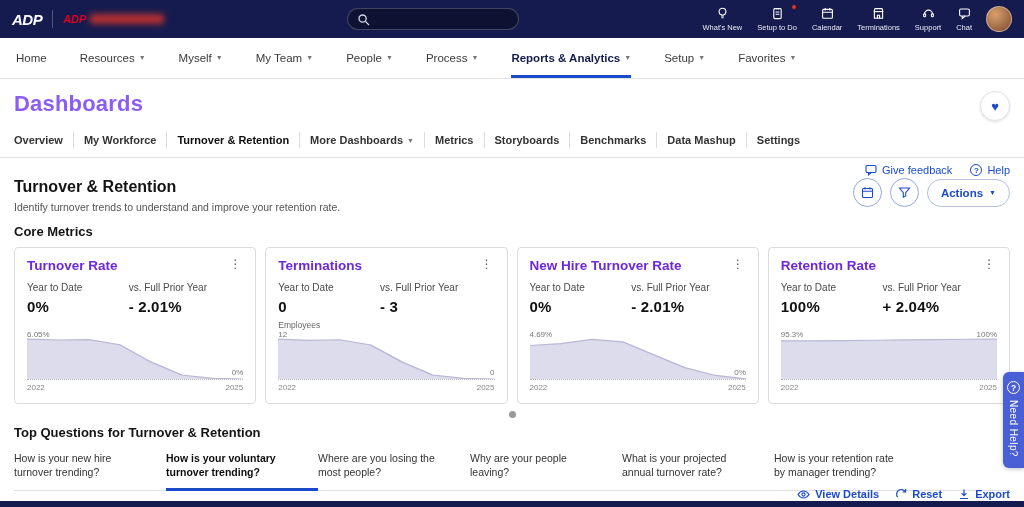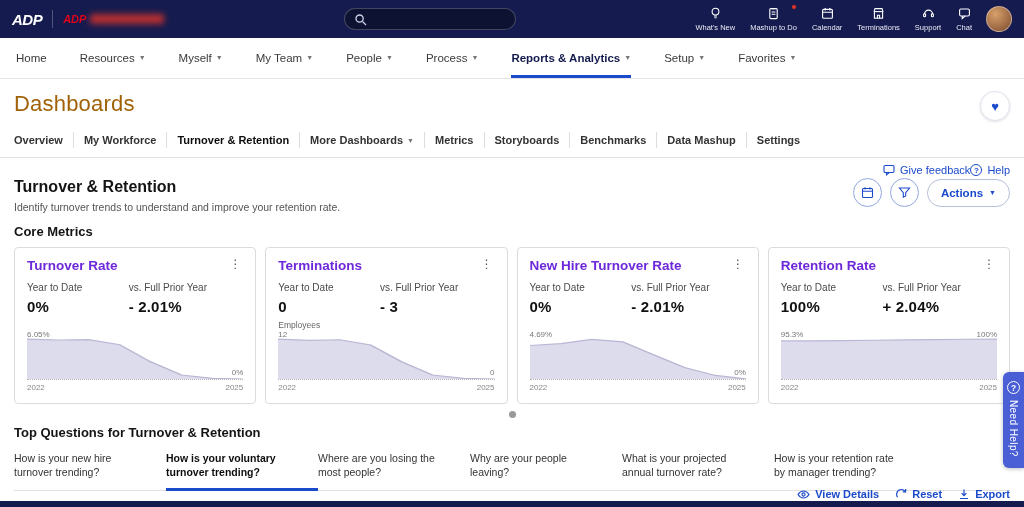--- a/index.html
+++ b/index.html
@@ -24,31 +24,31 @@
 
   
   .mainnav{height:41px;border-bottom:1px solid #e4e4e4;display:flex;align-items:stretch;padding-left:16px;gap:33px;background:#fff}
   .nav-item{display:flex;align-items:center;gap:4px;font-size:11.5px;color:#3a3a3a;cursor:pointer;border-bottom:3px solid transparent;padding-top:2px;white-space:nowrap}
   .nav-item.active{color:#141b4e;font-weight:bold;border-bottom-color:#1b4acb}
   .caret{font-size:7px;color:#777;line-height:1}
 
   
   .content{padding:0 14px;position:relative}
   .title-row{display:flex;justify-content:space-between;align-items:flex-start;margin-top:12px}
-  h1.page-title{font-size:22px;font-weight:normal;color:#a16207;letter-spacing:.2px}
+  h1.page-title{font-size:22px;font-weight:bold;color:#8b5cf6;letter-spacing:.2px}
   .fav-btn{width:30px;height:30px;border-radius:50%;background:#fff;border:1px solid #e0e4ef;box-shadow:0 1px 3px rgba(0,0,0,.12);display:flex;align-items:center;justify-content:center;color:#1b4acb;font-size:13px;cursor:pointer}
 
   .dtabs{display:flex;margin-top:11px;align-items:center}
   .dtab{font-size:11px;font-weight:600;color:#333;padding:2px 10px;border-left:1px solid #ddd;cursor:pointer;display:flex;align-items:center;gap:4px;white-space:nowrap}
   .dtab:first-child{border-left:none;padding-left:0}
   .dtab.active{font-weight:bold;color:#0d0d0d}
 
   .divider{margin:9px -14px 0;border-top:1px solid #e2e2e2}
 
-  .feedback-row{display:flex;justify-content:flex-end;margin-top:6px;align-items:center}
+  .feedback-row{display:flex;justify-content:flex-end;gap:18px;margin-top:6px;align-items:center}
   .blue-link{color:#1b4acb;font-size:11px;display:flex;align-items:center;gap:5px;cursor:pointer;text-decoration:none}
   .qcircle{width:12px;height:12px;border:1px solid #1b4acb;border-radius:50%;font-size:8px;display:inline-flex;align-items:center;justify-content:center;font-weight:bold}
 
   .section-row{display:flex;justify-content:space-between;align-items:flex-start;margin-top:2px}
   h2.section-title{font-size:16px;font-weight:bold;color:#141414}
   .section-sub{font-size:10.5px;color:#555;margin-top:5px}
   .section-controls{display:flex;align-items:center;gap:8px}
   .circ-btn{width:29px;height:29px;border-radius:50%;background:#fff;border:1px solid #93a7df;display:flex;align-items:center;justify-content:center;cursor:pointer}
   .actions-btn{height:28px;border:1px solid #b6c0d8;border-radius:14px;background:#fff;padding:0 13px;color:#1b4acb;font-size:11.5px;font-weight:bold;display:flex;align-items:center;gap:6px;cursor:pointer;font-family:"Liberation Sans",sans-serif}
 
@@ -126,21 +126,21 @@
         <span class="lbl">What's New</span>
       </div>
       <div class="tico">
         <span class="badge"></span>
         <span>
             <svg width="15" height="15" viewBox="0 0 15 15" fill="none" stroke="#fff" stroke-width="1.1">
               <rect x="3.8" y="2.6" width="7.4" height="10" rx="1"></rect>
               <path d="M5.8 2.6h3.4M5.6 6h3.8M5.6 8.2h3.8"></path>
             </svg>
           </span>
-        <span class="lbl">Mashup to Do</span>
+        <span class="lbl">Setup to Do</span>
       </div>
       <div class="tico">
         <span>
             <svg width="15" height="15" viewBox="0 0 15 15" fill="none" stroke="#fff" stroke-width="1.1">
               <rect x="2.6" y="3.4" width="9.8" height="8.8" rx="1"></rect>
               <path d="M2.6 6.2h9.8M5.2 2v2.6M9.8 2v2.6"></path>
             </svg>
           </span>
         <span class="lbl">Calendar</span>
       </div>

